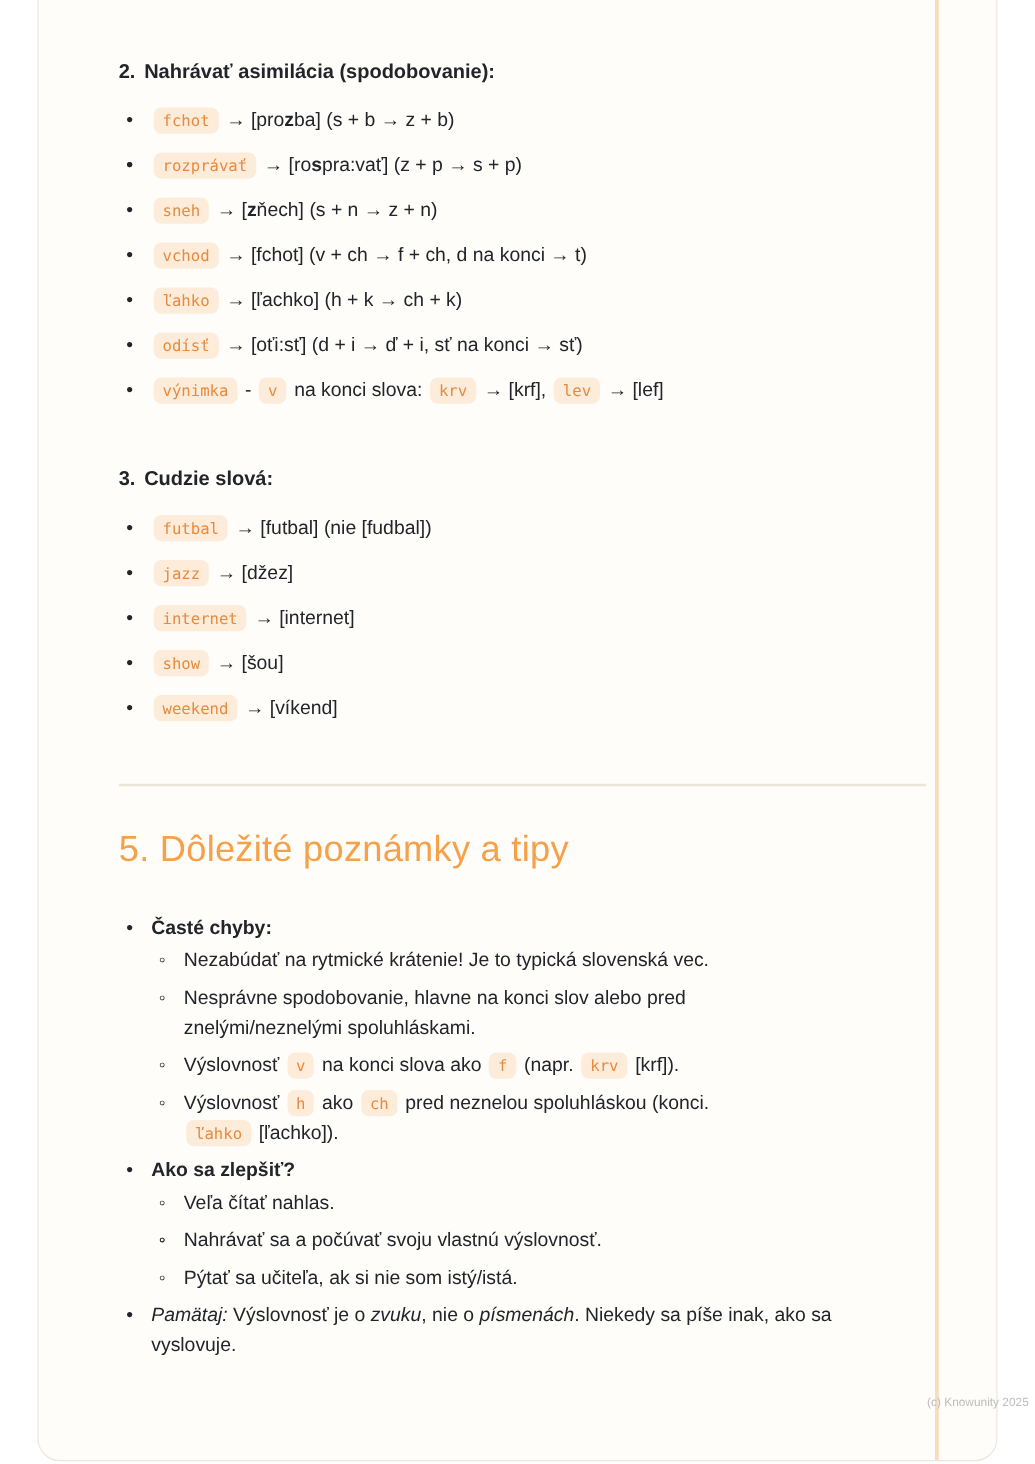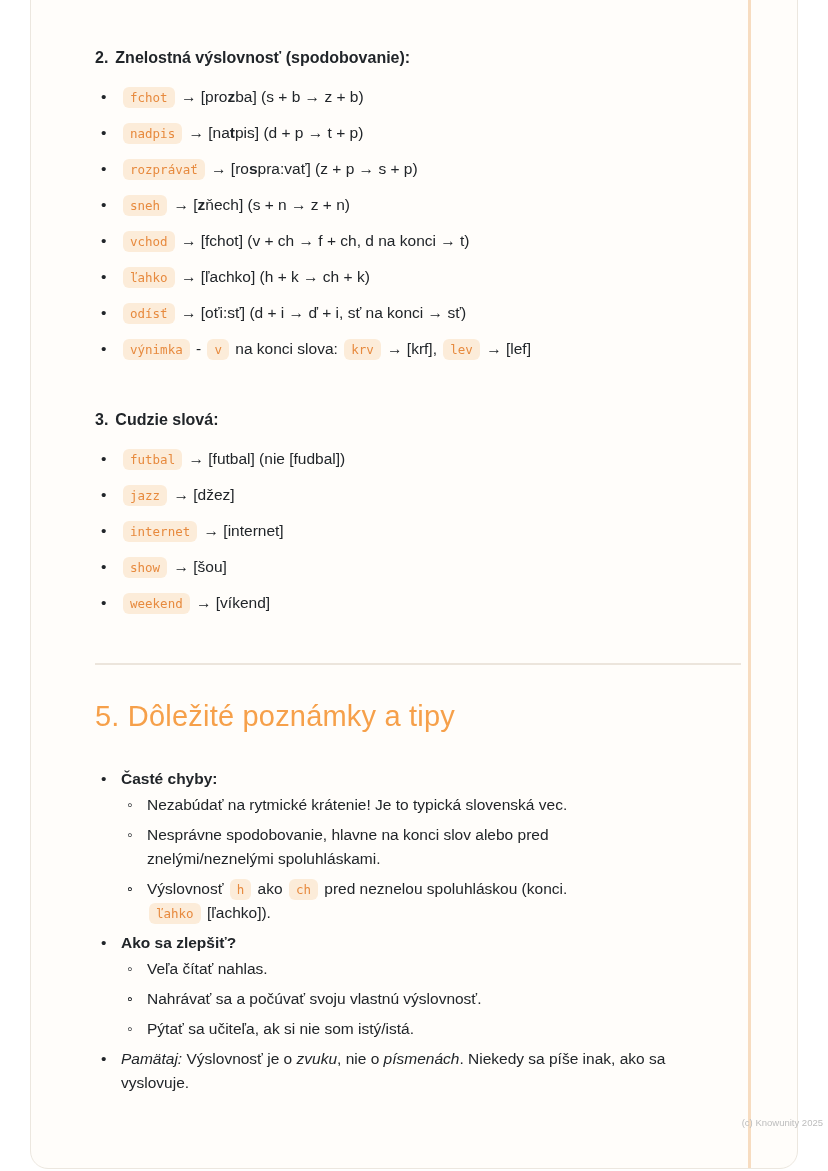--- a/index.html
+++ b/index.html
@@ -54,24 +54,24 @@
   }
 </style>
 </head>
 <body>
 
 <div class="page">
   <div class="card">
     <div class="scroll-track"></div>
     <div class="content">
         <div class="num-section">
-          <div class="num-head"><span class="num">2.</span><span>Znelostná výslovnosť (spodobovanie):</span></div>
+          <div class="num-head"><span class="num">2.</span><span>Nahrávať asimilácia (spodobovanie):</span></div>
           <ul class="dot-list">
             <li class="li-dot"><span class="marker">•</span><span><code class="chip">fchot</code><span> → [pro</span><strong>z</strong><span>ba] (s + b → z + b)</span></span></li>
-            <li class="li-dot"><span class="marker">•</span><span><code class="chip">nadpis</code><span> → [na</span><strong>t</strong><span>pis] (d + p → t + p)</span></span></li>
+            <li class="li-dot"><span class="marker">•</span></li>
             <li class="li-dot"><span class="marker">•</span><span><code class="chip">rozprávať</code><span> → [ro</span><strong>s</strong><span>pra:vať] (z + p → s + p)</span></span></li>
             <li class="li-dot"><span class="marker">•</span><span><code class="chip">sneh</code><span> → [</span><strong>z</strong><span>ňech] (s + n → z + n)</span></span></li>
             <li class="li-dot"><span class="marker">•</span><span><code class="chip">vchod</code><span> → [fchot] (v + ch → f + ch, d na konci → t)</span></span></li>
             <li class="li-dot"><span class="marker">•</span><span><code class="chip">ľahko</code><span> → [ľachko] (h + k → ch + k)</span></span></li>
             <li class="li-dot"><span class="marker">•</span><span><code class="chip">odísť</code><span> → [oťi:sť] (d + i → ď + i, sť na konci → sť)</span></span></li>
             <li class="li-dot"><span class="marker">•</span><span><code class="chip">výnimka</code><span> - </span><code class="chip">v</code><span> na konci slova: </span><code class="chip">krv</code><span> → [krf], </span><code class="chip">lev</code><span> → [lef]</span></span></li>
           </ul>
         </div>
         <div class="num-section">
           <div class="num-head"><span class="num">3.</span><span>Cudzie slová:</span></div>
@@ -82,21 +82,21 @@
             <li class="li-dot"><span class="marker">•</span><span><code class="chip">show</code><span> → [šou]</span></span></li>
             <li class="li-dot"><span class="marker">•</span><span><code class="chip">weekend</code><span> → [víkend]</span></span></li>
           </ul>
         </div>
         <div class="divider"></div>
         <h2 class="sec-heading">5. Dôležité poznámky a tipy</h2>
         <ul class="dot-list tips">
           <li class="li-dot"><span class="marker">•</span><span class="tips-lead"><strong>Časté chyby:</strong></span><ul class="circle-list">
               <li class="li-circle"><span class="marker">◦</span><span><span>Nezabúdať na rytmické krátenie! Je to typická slovenská vec.</span></span></li>
               <li class="li-circle"><span class="marker">◦</span><span><span>Nesprávne spodobovanie, hlavne na konci slov alebo pred znelými/neznelými spoluhláskami.</span></span></li>
-              <li class="li-circle"><span class="marker">◦</span></li>
+              <li class="li-circle"><span class="marker">◦</span><span><span>Výslovnosť </span><code class="chip">v</code><span> na konci slova ako </span><code class="chip">f</code><span> (napr. </span><code class="chip">krv</code><span> [krf]).</span></span></li>
               <li class="li-circle"><span class="marker">◦</span><span><span>Výslovnosť </span><code class="chip">h</code><span> ako </span><code class="chip">ch</code><span> pred neznelou spoluhláskou (konci. </span><code class="chip">ľahko</code><span> [ľachko]).</span></span></li>
             </ul></li>
           <li class="li-dot"><span class="marker">•</span><span class="tips-lead"><strong>Ako sa zlepšiť?</strong></span><ul class="circle-list">
               <li class="li-circle"><span class="marker">◦</span><span><span>Veľa čítať nahlas.</span></span></li>
               <li class="li-circle"><span class="marker">◦</span></li>
               <li class="li-circle"><span class="marker">◦</span><span><span>Nahrávať sa a počúvať svoju vlastnú výslovnosť.</span></span></li>
               <li class="li-circle"><span class="marker">◦</span><span><span>Pýtať sa učiteľa, ak si nie som istý/istá.</span></span></li>
             </ul></li>
           <li class="li-dot"><span class="marker">•</span><span class="tips-lead"><em>Pamätaj:</em><span> Výslovnosť je o </span><em>zvuku</em><span>, nie o </span><em>písmenách</em><span>. Niekedy sa píše inak, ako sa vyslovuje.</span></span></li>
         </ul>

